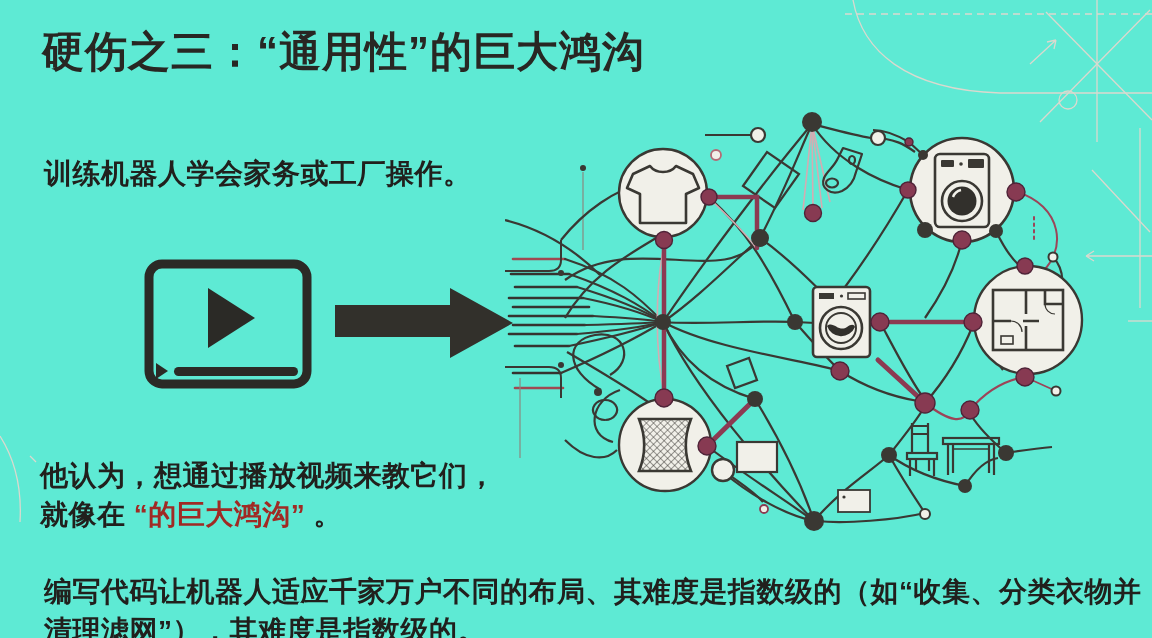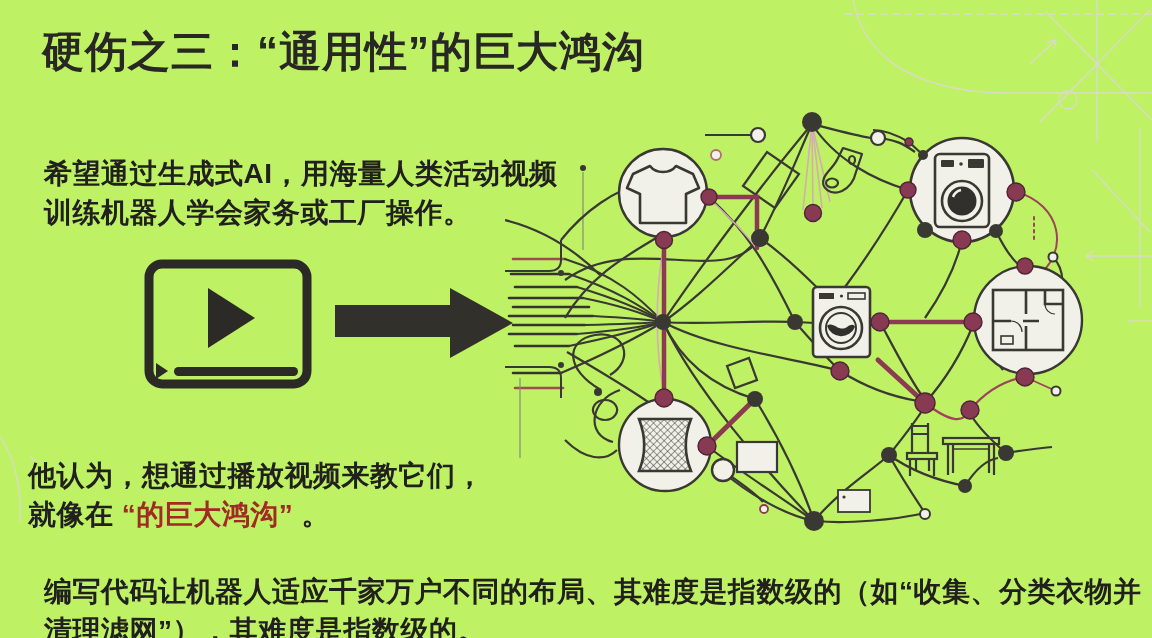--- a/index.html
+++ b/index.html
@@ -1,31 +1,31 @@
 <!DOCTYPE html>
 <html><head>
 <meta charset="utf-8">
 <style>
   html,body{margin:0;padding:0;background:#f1f0e9;}
   .canvas{
     position:relative;width:1152px;height:638px;overflow:hidden;
-    background:#bef264;font-family:"Liberation Sans","DejaVu Sans",sans-serif;
+    background:#5eead4;font-family:"Liberation Sans","DejaVu Sans",sans-serif;
   }
   svg{display:block;}
   .title{
     position:absolute;left:42px;top:24px;margin:0;z-index:3;
     font-size:42px;font-weight:900;color:#282723;letter-spacing:1px;
   }
   .para{
     position:absolute;z-index:3;font-size:28px;font-weight:600;
     color:#21201d;line-height:39px;letter-spacing:.5px;
   }
   .para .ln{display:block;white-space:nowrap;}
   .p-intro{left:44px;top:126px;}
-  .p-opinion{left:28px;top:428px;}
+  .p-opinion{left:40px;top:428px;}
   .p-conclusion{left:44px;top:544px;}
   .hl{color:#a02a24;font-weight:700;}
   .net{position:absolute;left:505px;top:90px;z-index:2;}
   .vid{position:absolute;left:143px;top:258px;z-index:2;}
   .arrow{position:absolute;left:335px;top:283px;z-index:2;}
   .blue{position:absolute;left:0;top:0;z-index:1;}
 </style>
 </head>
 <body>
 
@@ -45,21 +45,20 @@
       <path d="M1092,170 L1150,232"></path>
       <path d="M1128,321 H1152"></path>
       <path d="M0,436 C14,458 22,488 20,522"></path>
       <path d="M30,456 l6,6"></path>
     </g>
   </svg>
 
   <h1 class="title">硬伤之三：“通用性”的巨大鸿沟</h1>
 
   <p class="para p-intro">
-    <span class="ln">希望通过生成式AI，用海量人类活动视频</span>
     <span class="ln">训练机器人学会家务或工厂操作。</span>
   </p>
 
   <svg class="vid" width="170" height="132" viewBox="0 0 170 132">
     <rect x="6" y="6" width="158" height="120" rx="13" fill="none" stroke="#2b2a26" stroke-width="9"></rect>
     <path d="M65,30 L112,60 L65,90 Z" fill="#2b2a26"></path>
     <path d="M13,105 L25,113 L13,121 Z" fill="#2b2a26"></path>
     <rect x="31" y="109" width="124" height="9" rx="4.5" fill="#2b2a26"></rect>
   </svg>
 

